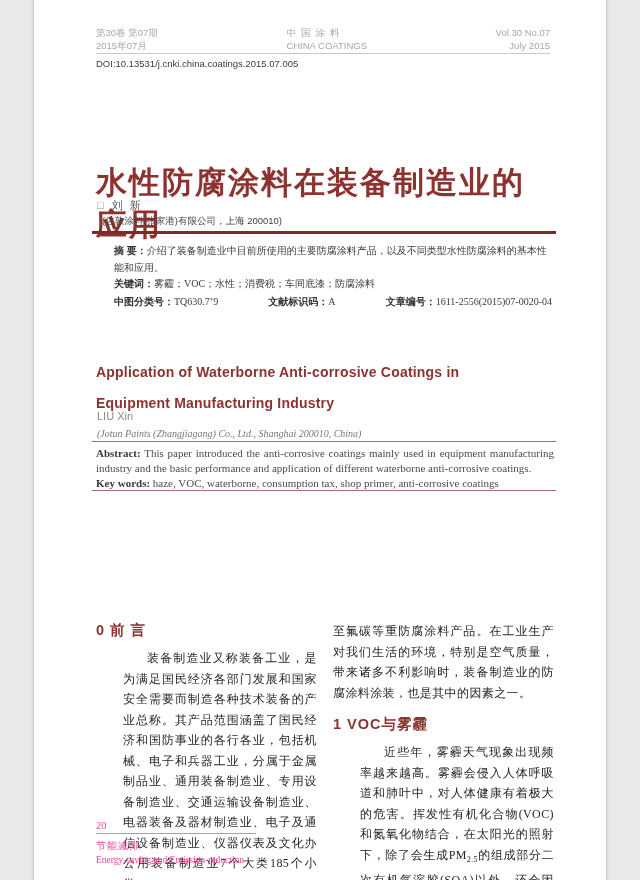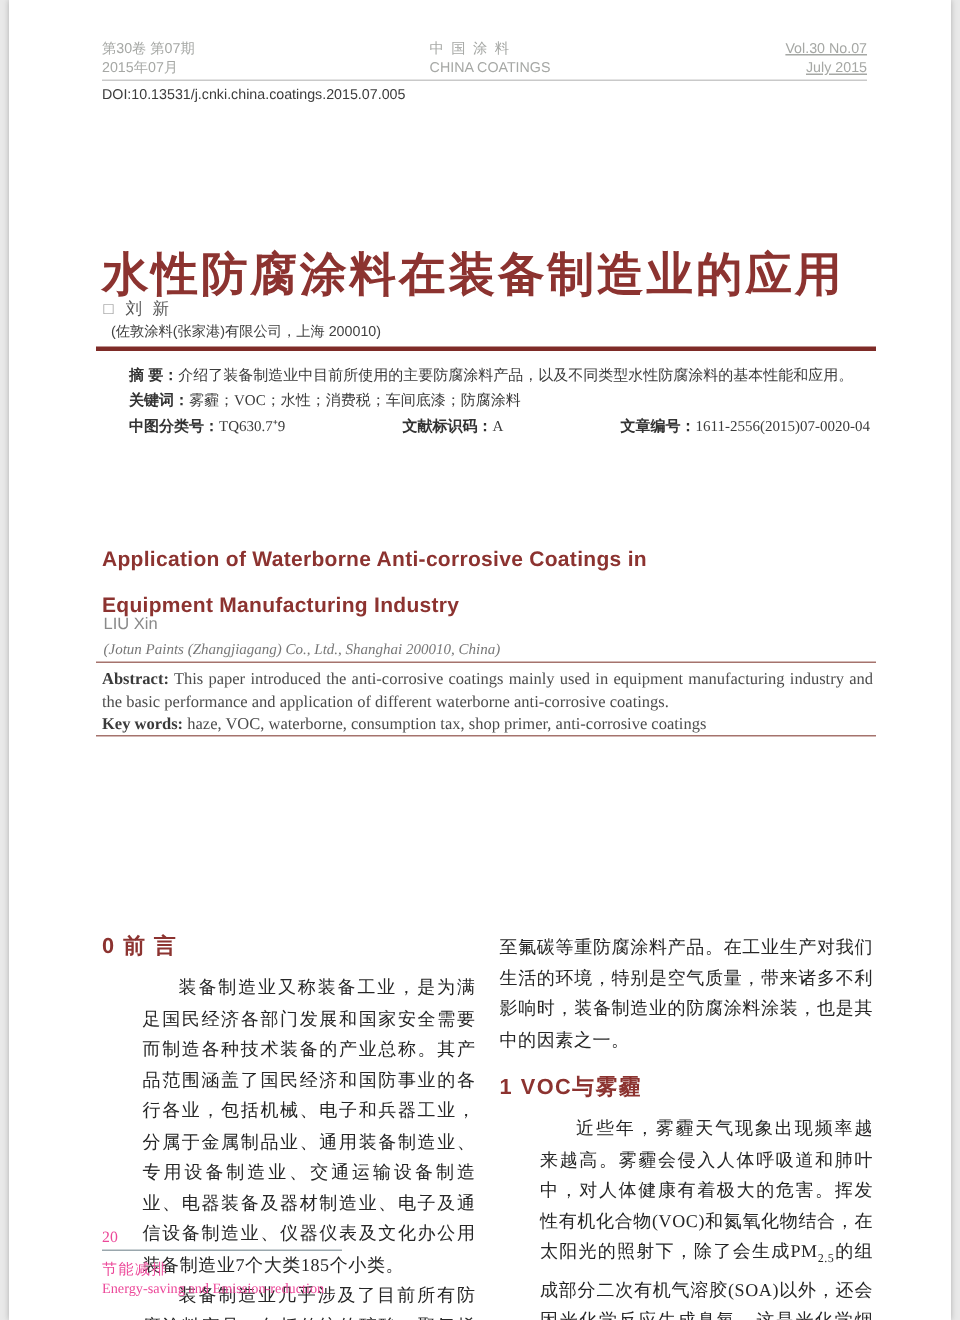--- a/index.html
+++ b/index.html
@@ -1,30 +1,30 @@
 <!DOCTYPE html>
 <html><head>
 <meta charset="utf-8">
 <style>
   html,body{margin:0;padding:0;}
   body{background:#e9e9e9;font-family:"Liberation Sans",sans-serif;}
   .page{
-    position:relative;width:628px;height:880px;margin:0 auto;
+    position:relative;width:572px;height:880px;margin:0 auto;
     background:#ffffff;overflow:hidden;
     box-shadow:0 0 4px rgba(0,0,0,.25);
   }
   
   .jheader{
     position:absolute;top:26px;left:62px;right:56px;
     display:flex;justify-content:space-between;
     font-size:9.5px;line-height:13px;color:#a6a8a5;
   }
   .jheader .col{display:flex;flex-direction:column;}
   .jheader .col.center{}
-  .jheader .col.right{text-align:right;text-decoration:underline;}
+  .jheader .col.right{text-align:right;}
   .jheader .cn-name{letter-spacing:5px;}
   .header-rule{position:absolute;top:53px;left:62px;right:56px;height:1px;background:#c9c9c9;}
   .doi{position:absolute;top:58px;left:62px;font-size:9.5px;color:#3c3c3c;}
   
   .title-cn{
     position:absolute;top:141px;left:62px;right:68px;
     font-size:31px;font-weight:800;letter-spacing:2px;color:#8c3330;
     font-family:"Liberation Sans",sans-serif;
   }
   .author-cn{position:absolute;top:198px;left:63px;font-size:11px;color:#555;letter-spacing:2px;}

